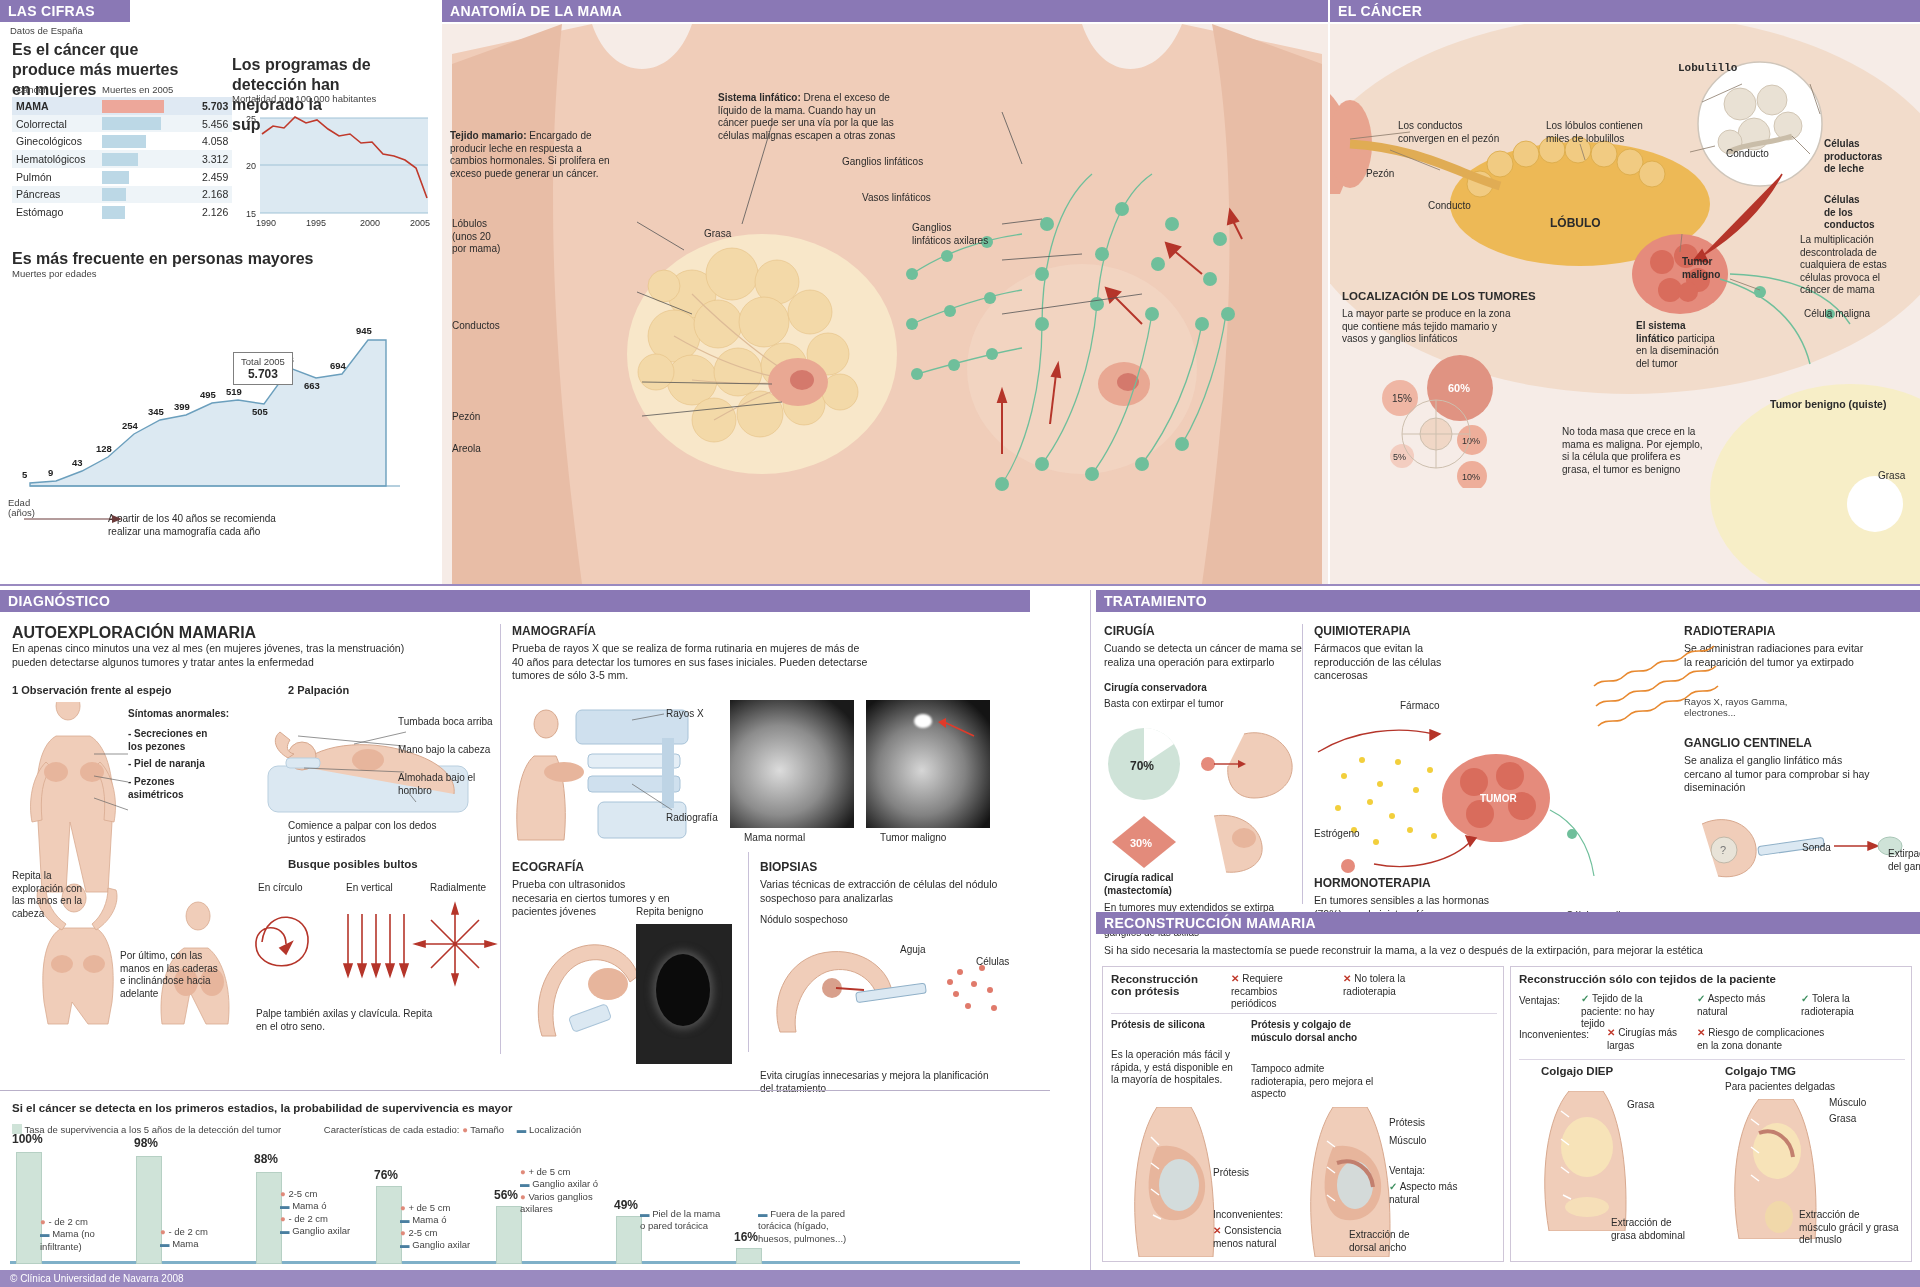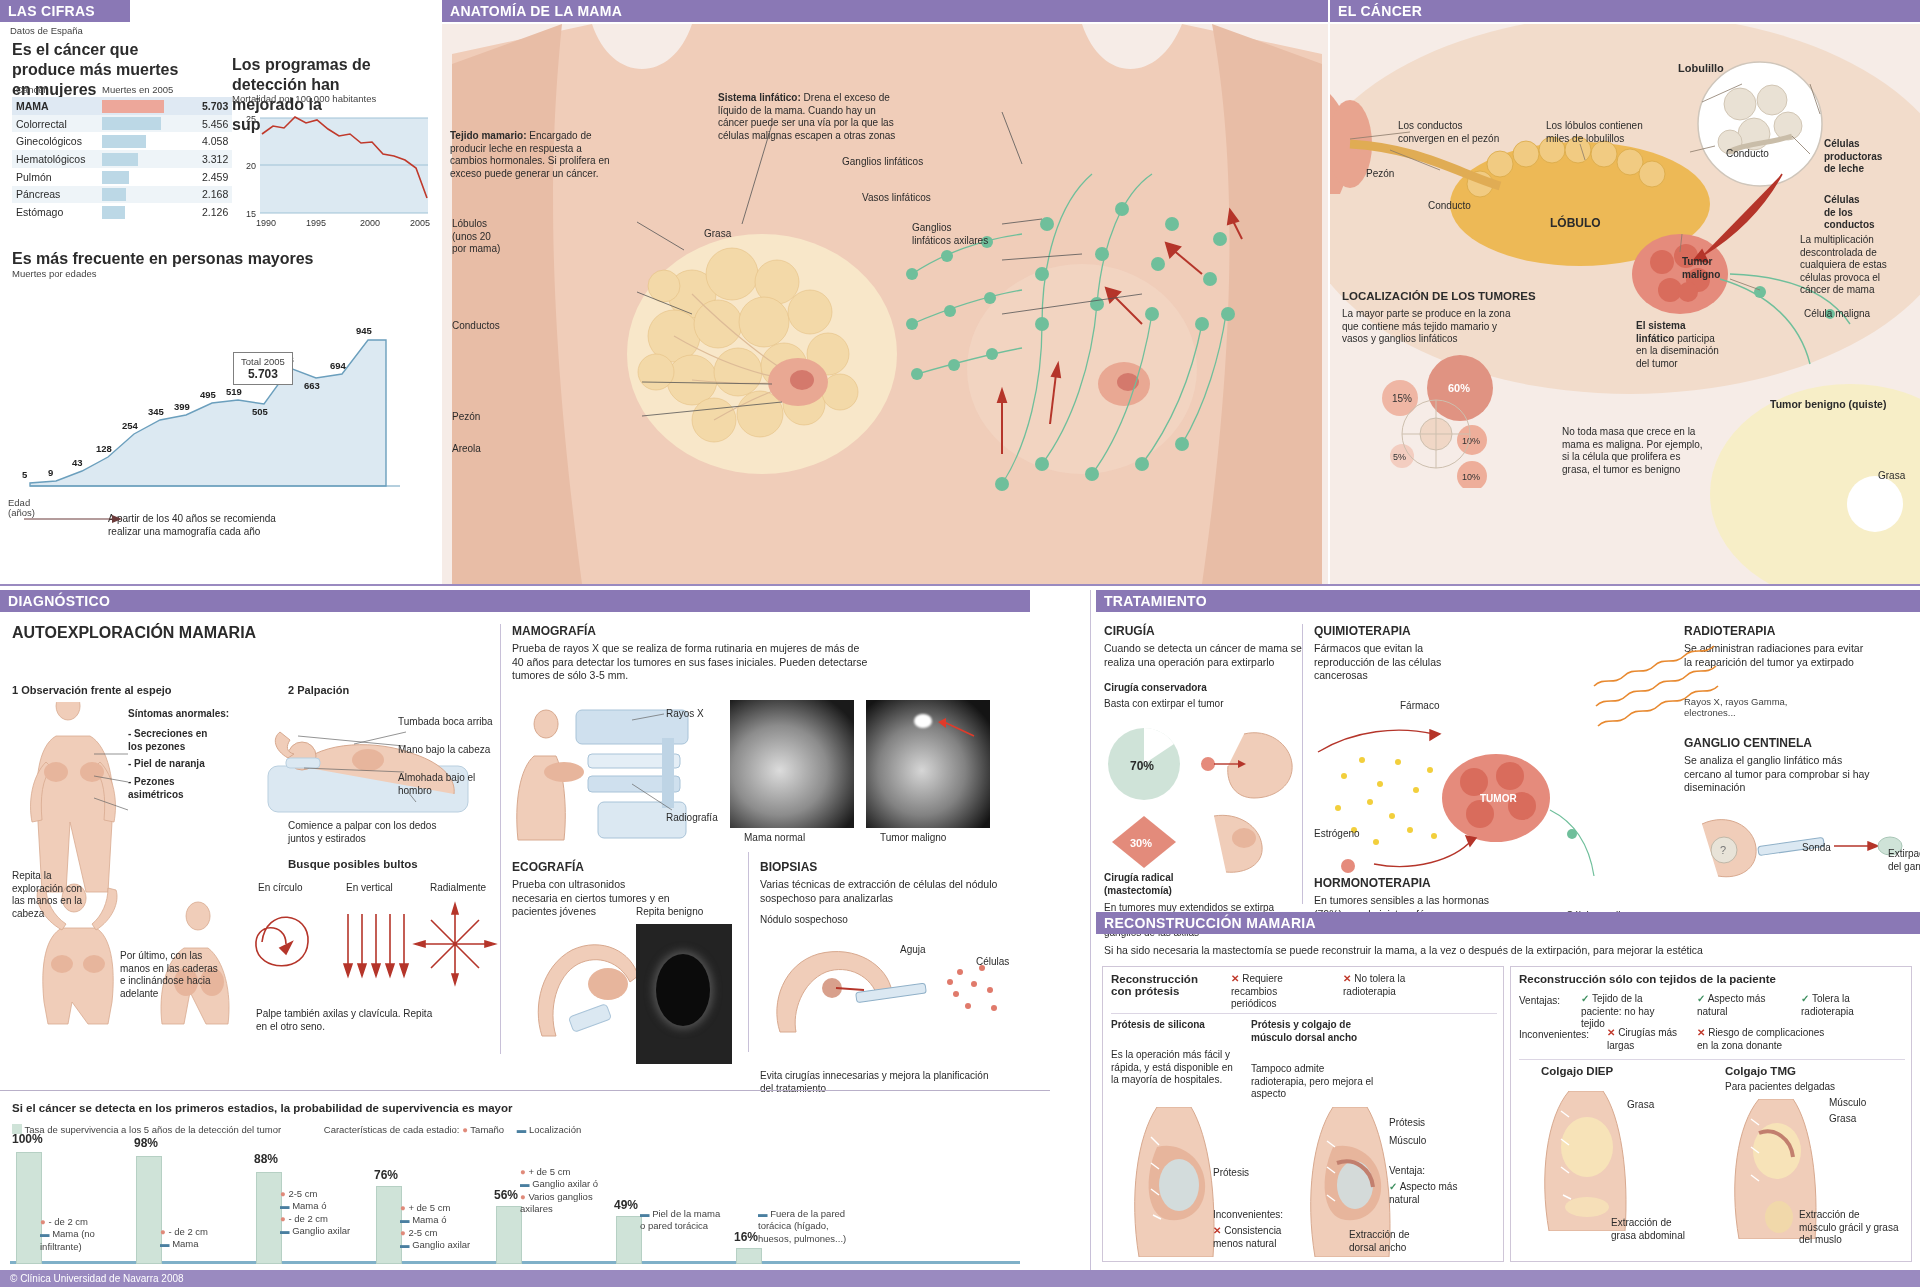--- a/index.html
+++ b/index.html
@@ -351,21 +351,21 @@
     </svg>
   </div>
 
   <div class="lbl" style="position:absolute;left:68px;top:120px;white-space:pre-line;">Los conductos
 convergen en el pezón</div>
   <div class="lbl" style="position:absolute;left:36px;top:168px;">Pezón</div>
   <div class="lbl" style="position:absolute;left:98px;top:200px;">Conducto</div>
   <div class="lbl" style="position:absolute;left:216px;top:120px;white-space:pre-line;">Los lóbulos contienen
 miles de lobulillos</div>
   <div class="b" style="position:absolute;left:220px;top:216px;font-size:12px;">LÓBULO</div>
-  <div class="b" style="position:absolute;left:348px;top:62px;font-size:11px;">Lobulillo</div>
+  <div class="b" style="position:absolute;left:348px;top:62px;font-size:11px;font-family:Liberation Mono, monospace;">Lobulillo</div>
   <div class="lbl b" style="position:absolute;left:494px;top:138px;white-space:pre-line;">Células
 productoras
 de leche</div>
   <div class="lbl b" style="position:absolute;left:494px;top:194px;white-space:pre-line;">Células
 de los
 conductos</div>
   <div class="lbl" style="position:absolute;left:396px;top:148px;">Conducto</div>
   <div class="lbl" style="position:absolute;left:470px;top:234px;width:112px;">
     <span>La multiplicación descontrolada de cualquiera de estas células provoca el cáncer de mama</span>
   </div>
@@ -403,20 +403,21 @@
   <div class="lbl" style="position:absolute;left:232px;top:426px;width:148px;">No toda masa que crece en la mama es maligna. Por ejemplo, si la célula que prolifera es grasa, el tumor es benigno</div>
   <div class="lbl" style="position:absolute;left:548px;top:470px;">Grasa</div>
 </div>
 
 <div class="divider" style="left:0;top:584px;width:1920px;"></div>
 
 <div class="panel" style="left:0;top:590px;width:1086px;height:836px;">
   <div class="hdr" style="width:1030px;">DIAGNÓSTICO</div>
 
   <div class="b" style="position:absolute;left:12px;top:34px;font-size:16px;">AUTOEXPLORACIÓN MAMARIA</div>
+  <div class="lead" style="position:absolute;left:12px;top:52px;width:404px;">En apenas cinco minutos una vez al mes (en mujeres jóvenes, tras la menstruación) pueden detectarse algunos tumores y tratar antes la enfermedad</div>
 
   <div class="b" style="position:absolute;left:12px;top:94px;">1  Observación frente al espejo</div>
   <div class="b" style="position:absolute;left:288px;top:94px;">2  Palpación</div>
 
   <svg width="270" height="330" style="position:absolute;left:8px;top:112px;">
     <g fill="#f0cdb9" stroke="#d8a98f" stroke-width="0.8">
       <path d="M60,18 a12,14 0 1,1 0.1,0 M48,34 C30,44 26,80 30,120 L34,190 L58,190 L62,120 L78,190 L100,190 L104,120 C108,80 100,44 82,34 Z"></path>
       <path d="M38,60 C24,74 20,100 24,120 L34,118 C32,96 34,76 44,66 Z"></path>
       <path d="M92,60 C106,74 110,100 106,120 L96,118 C98,96 96,76 86,66 Z"></path>
     </g>

